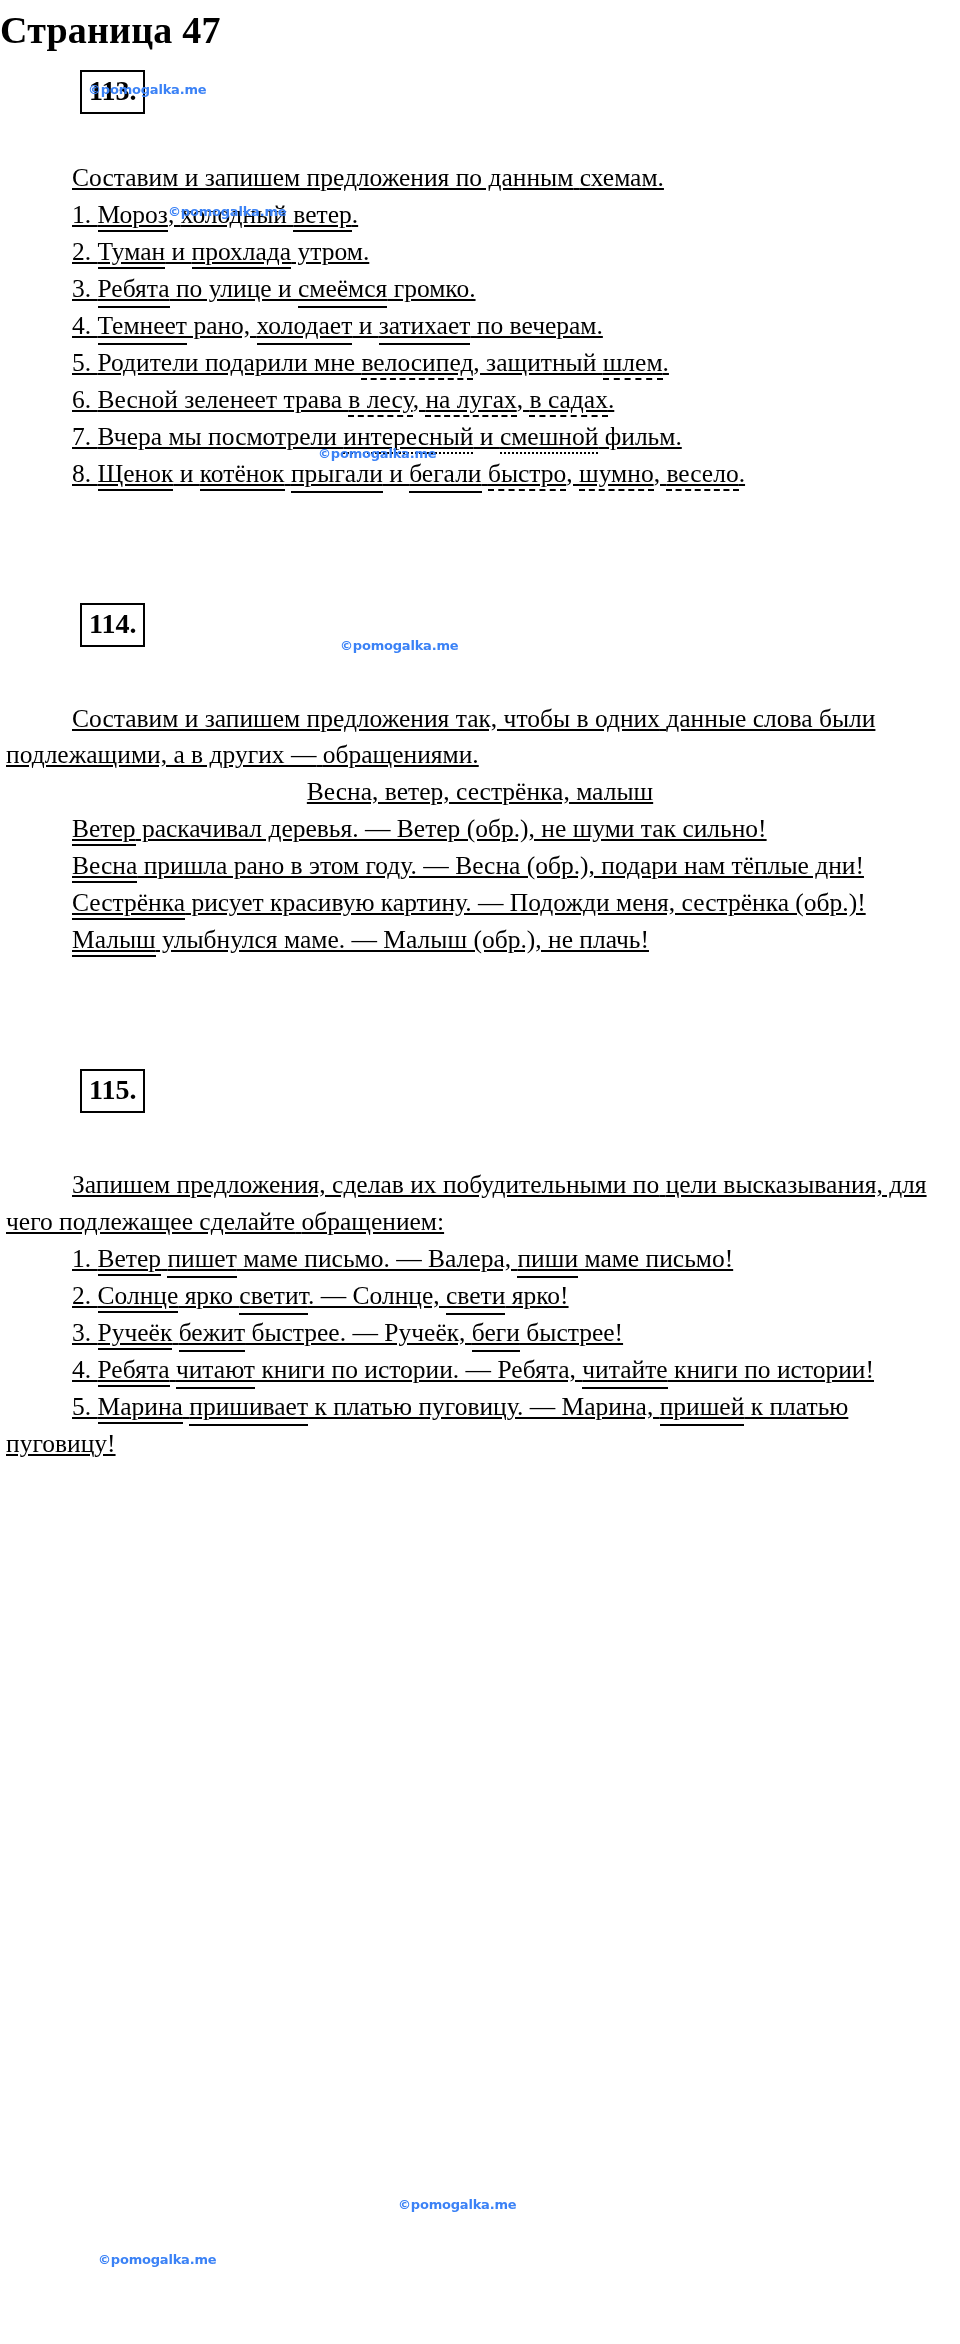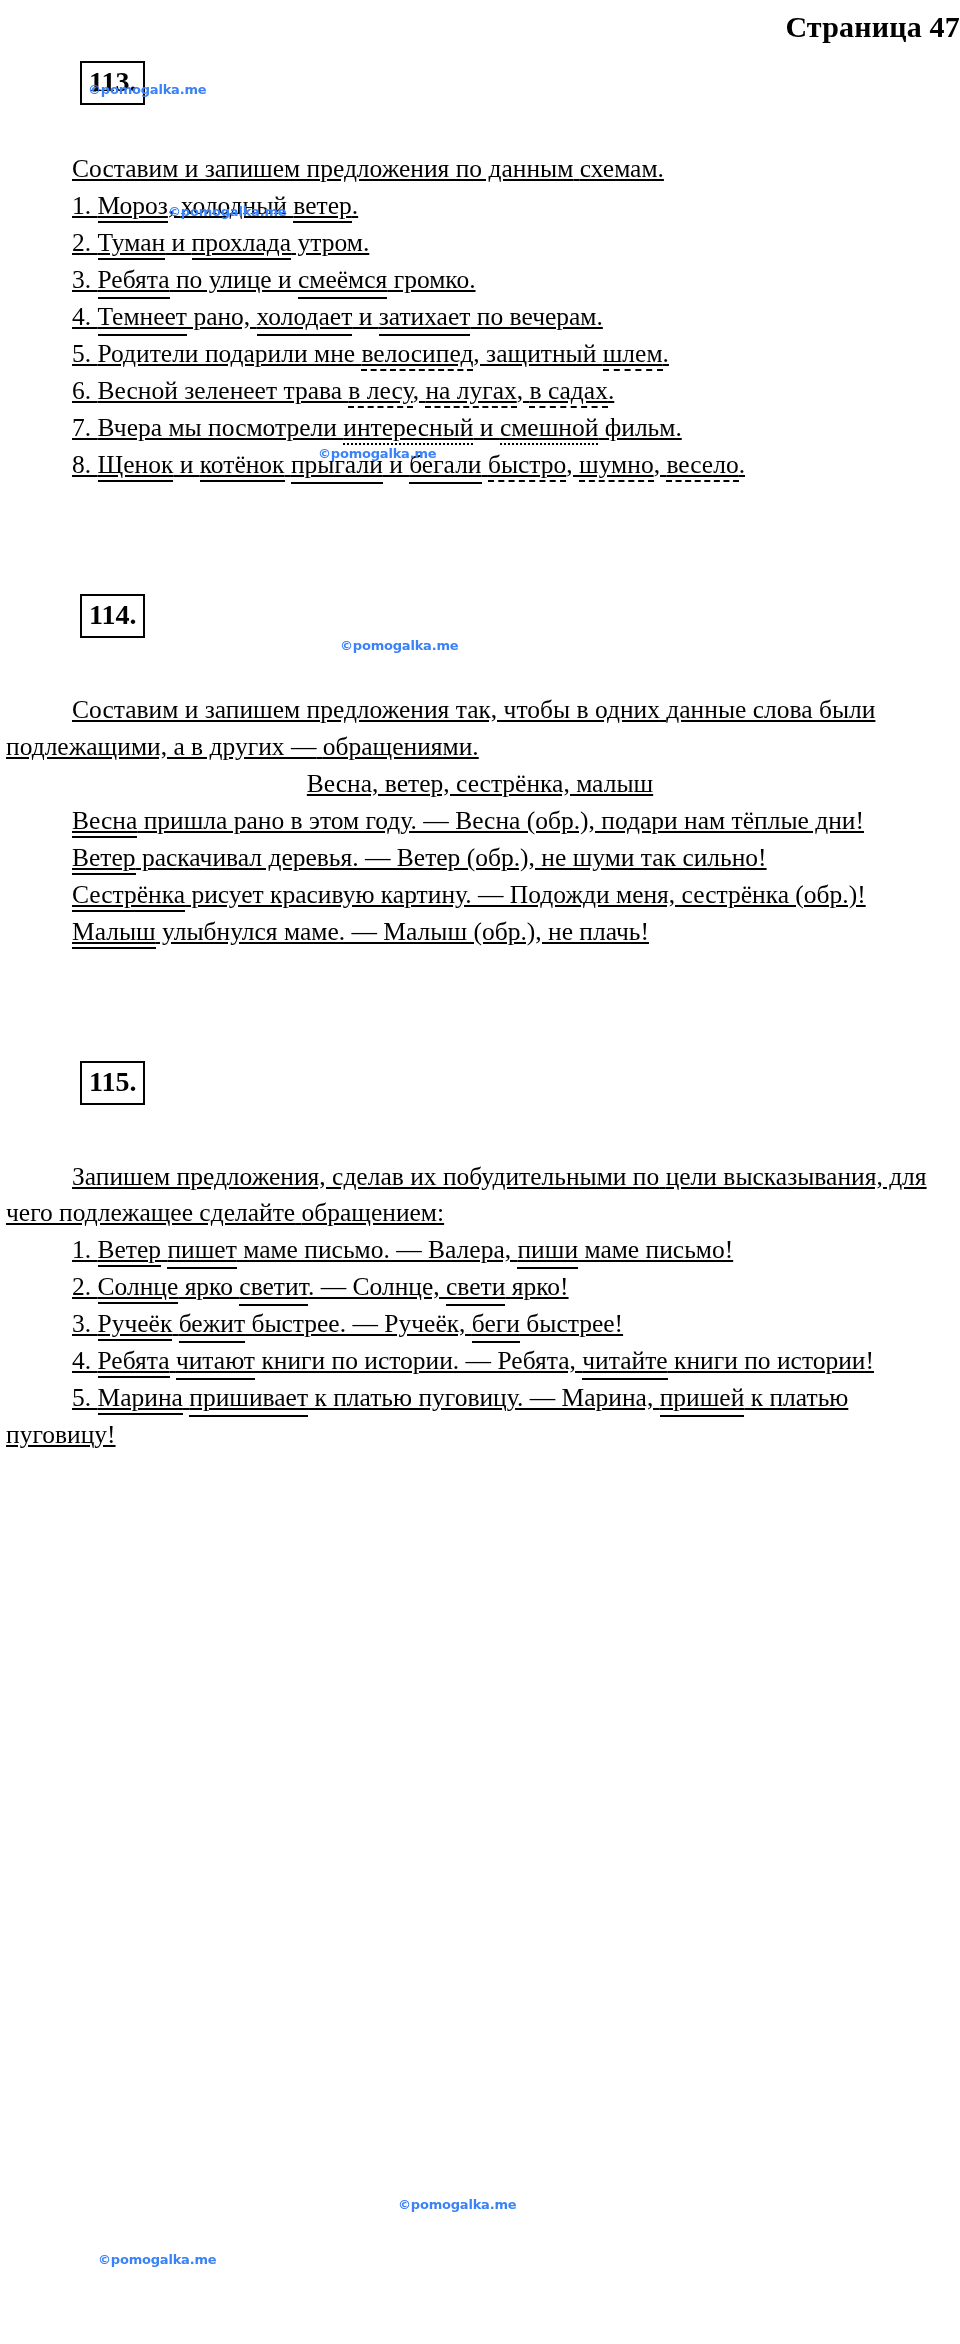--- a/index.html
+++ b/index.html
@@ -19,28 +19,27 @@
   .page {
     position: relative;
     width: 960px;
     min-height: 2344px;
     box-sizing: border-box;
     padding: 0;
   }
 
   
   .page-title {
-    text-align: right;
-    font-size: 30px;
+    text-align: left;
+    font-size: 38px;
     font-weight: bold;
     letter-spacing: 0.2px;
     margin: 6px 0 0 0;
     padding-top: 4px;
     line-height: 1.1;
-    padding-left: 48px;
   }
 
   
   .ex-number-wrap {
     padding-left: 80px;
     margin-top: 18px;
   }
   .ex-number {
     display: inline-block;
     border: 2px solid #000;
@@ -156,22 +155,22 @@
     <div style="height:54px"></div>
 
     <div class="body-text">
       <p class="ind">
         <span>Составим и запишем предложения так, чтобы в одних</span>
         <span>данные слова были подлежащими, а в других —</span>
         <span>обращениями.</span>
       </p>
       <p class="centered">Весна, ветер, сестрёнка, малыш</p>
       <div id="ex114-items">
+          <p class="ind"><span class="u1">Ветер</span><span> раскачивал деревья. — Ветер (обр.), не шуми так сильно!</span></p>
           <p class="ind"><span class="u1">Весна</span><span> пришла рано в этом году. — Весна (обр.), подари нам тёплые дни!</span></p>
-          <p class="ind"><span class="u1">Ветер</span><span> раскачивал деревья. — Ветер (обр.), не шуми так сильно!</span></p>
           <p class="ind"><span class="u1">Сестрёнка</span><span> рисует красивую картину. — Подожди меня, сестрёнка (обр.)!</span></p>
           <p class="ind"><span class="u1">Малыш</span><span> улыбнулся маме. — Малыш (обр.), не плачь!</span></p>
         </div>
     </div>
   </div>
 
   <div class="gap-lg"></div>
 
   <div class="exercise">
     <div class="ex-number-wrap">

